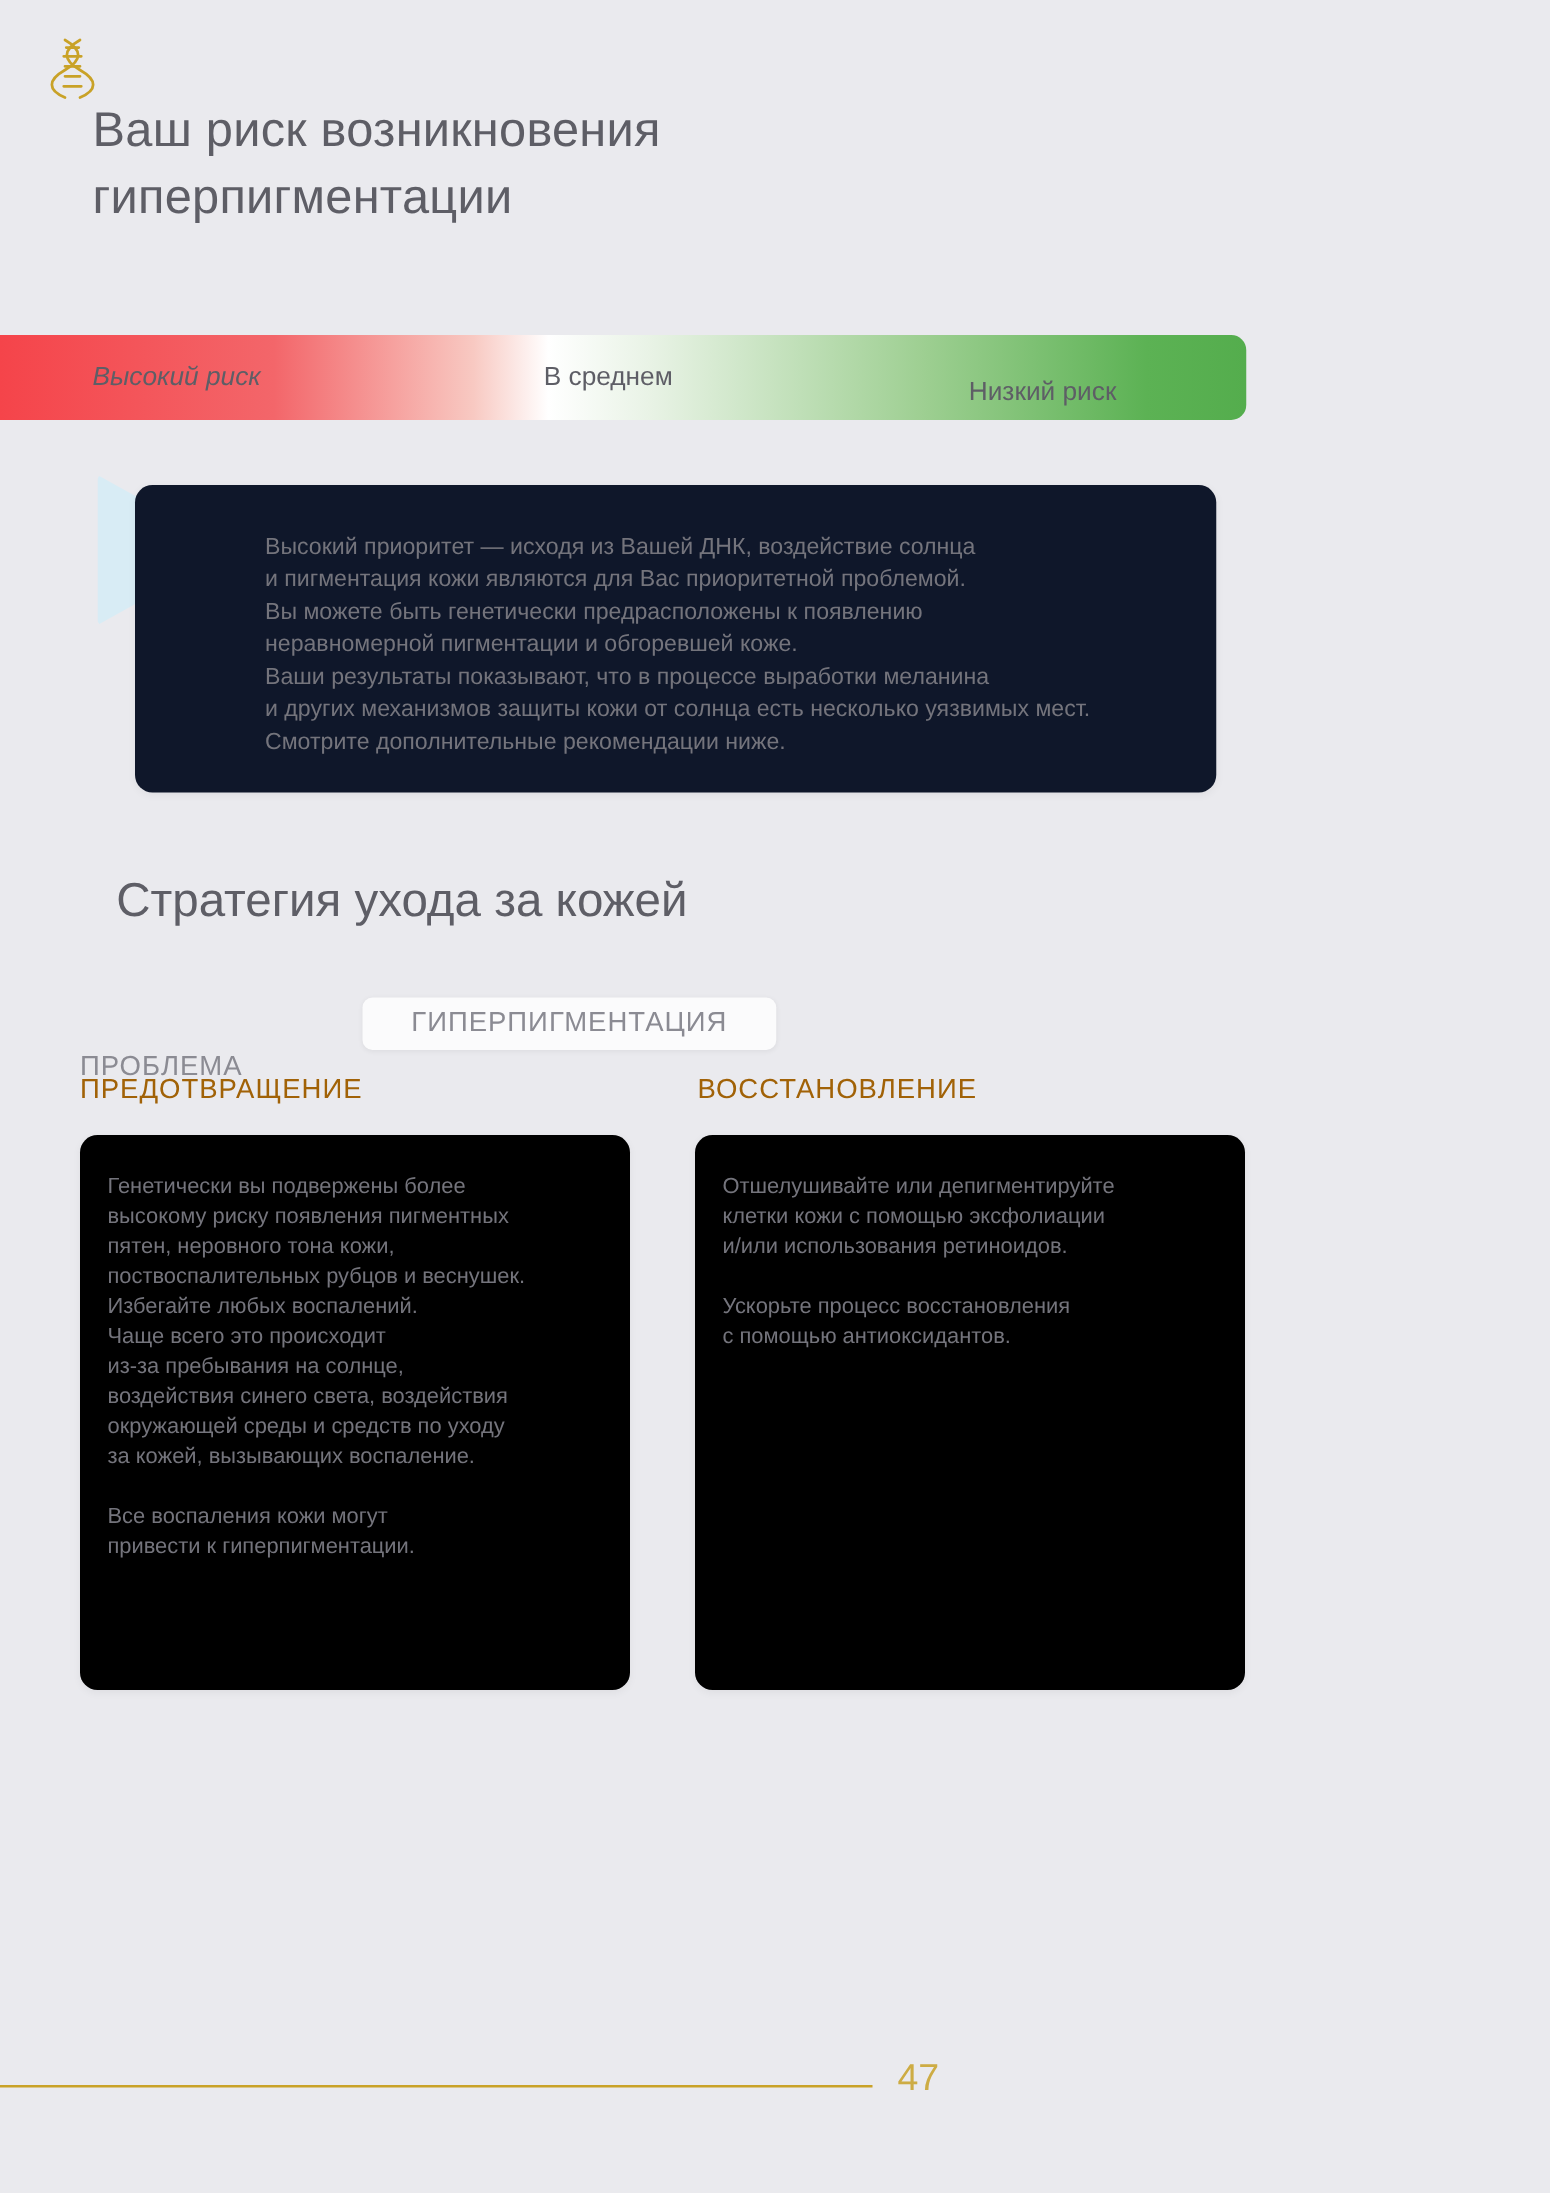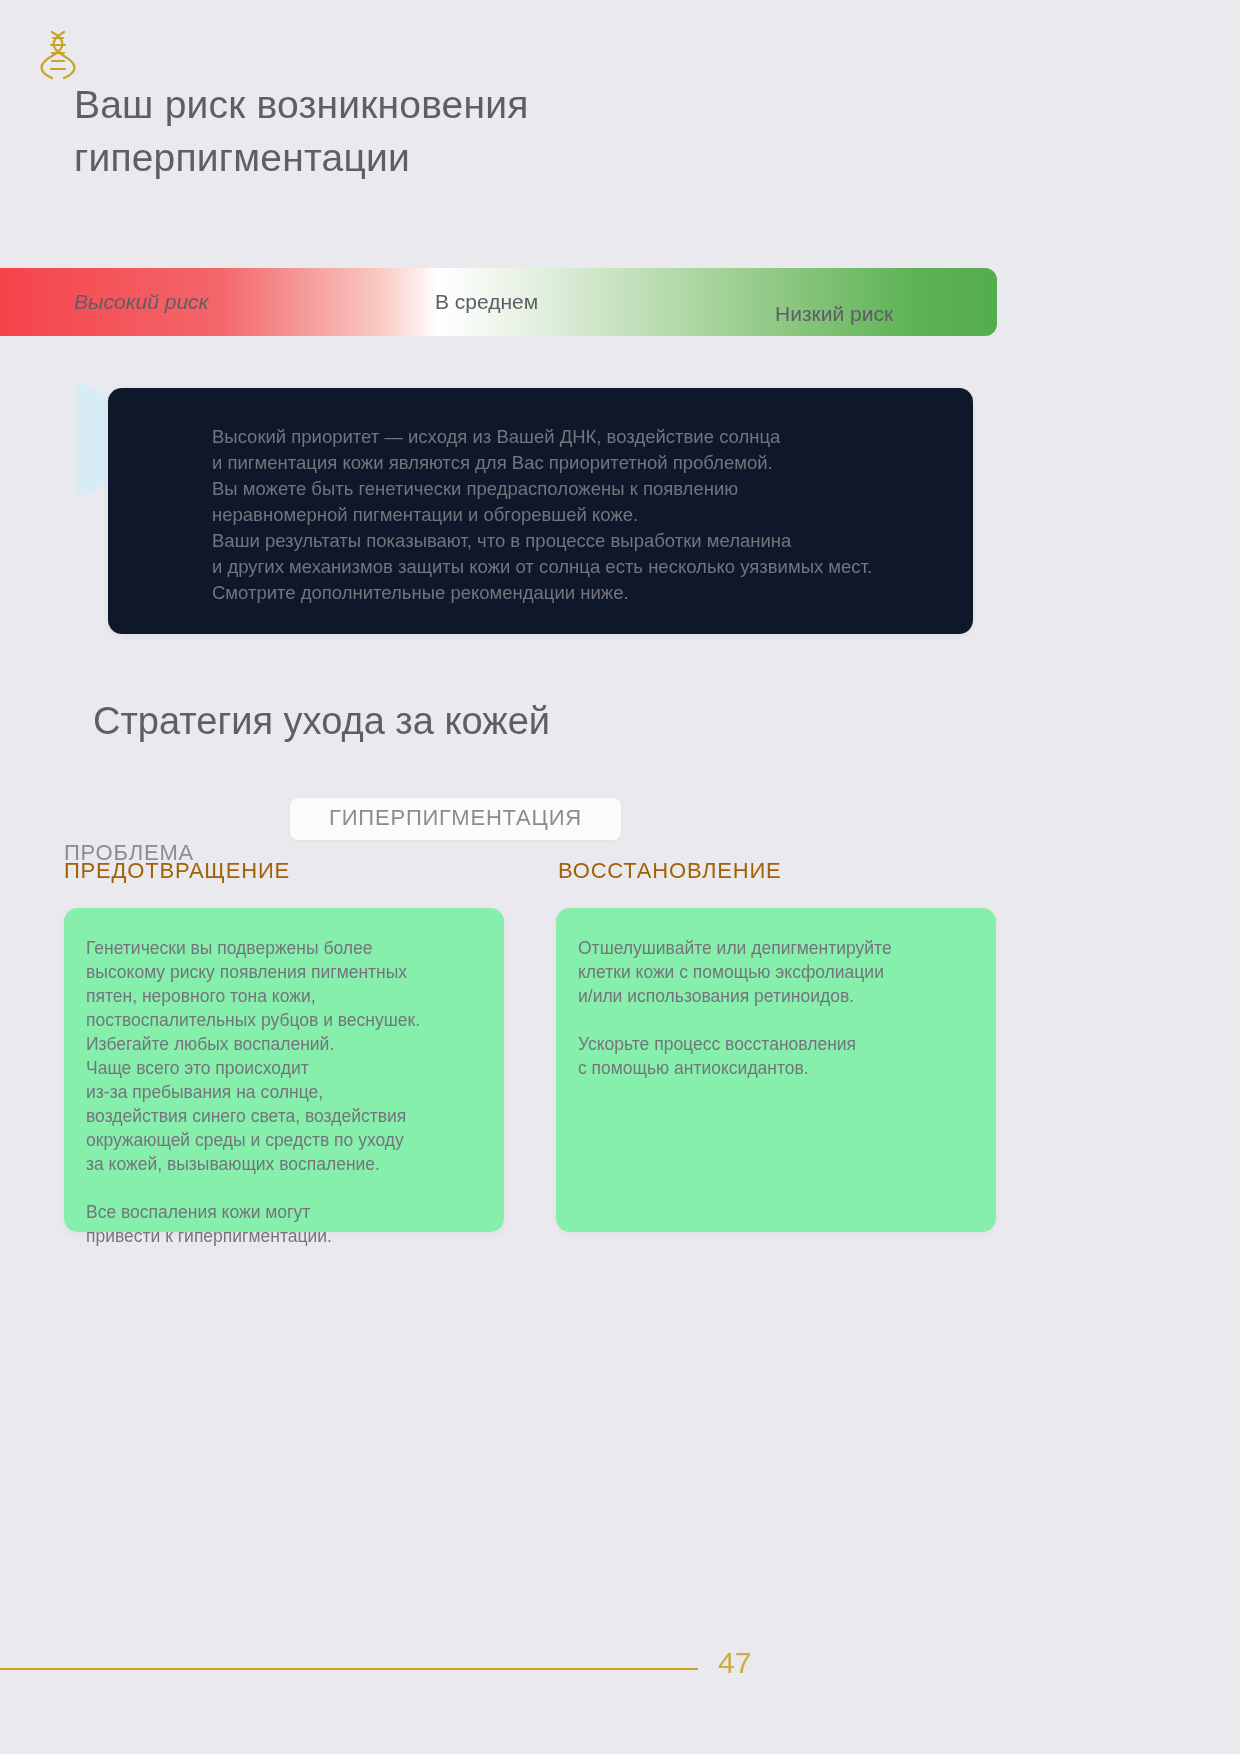--- a/index.html
+++ b/index.html
@@ -172,22 +172,22 @@
     letter-spacing: 0.8px;
     color: #a16207;
   }
   .col-head.left { left: 64px; }
   .col-head.right { left: 558px; }
 
   
   .card {
     position: absolute;
     top: 908px;
-    height: 324px;
-    background: #86efac;
+    height: 444px;
+    background: #000000;
     border-radius: 14px;
     box-shadow: 0 2px 7px rgba(0,0,0,0.05);
   }
   .card.left { left: 64px; width: 440px; }
   .card.right { left: 556px; width: 440px; }
   .card-text {
     position: absolute;
     left: 22px;
     top: 28px;
     width: 400px;

